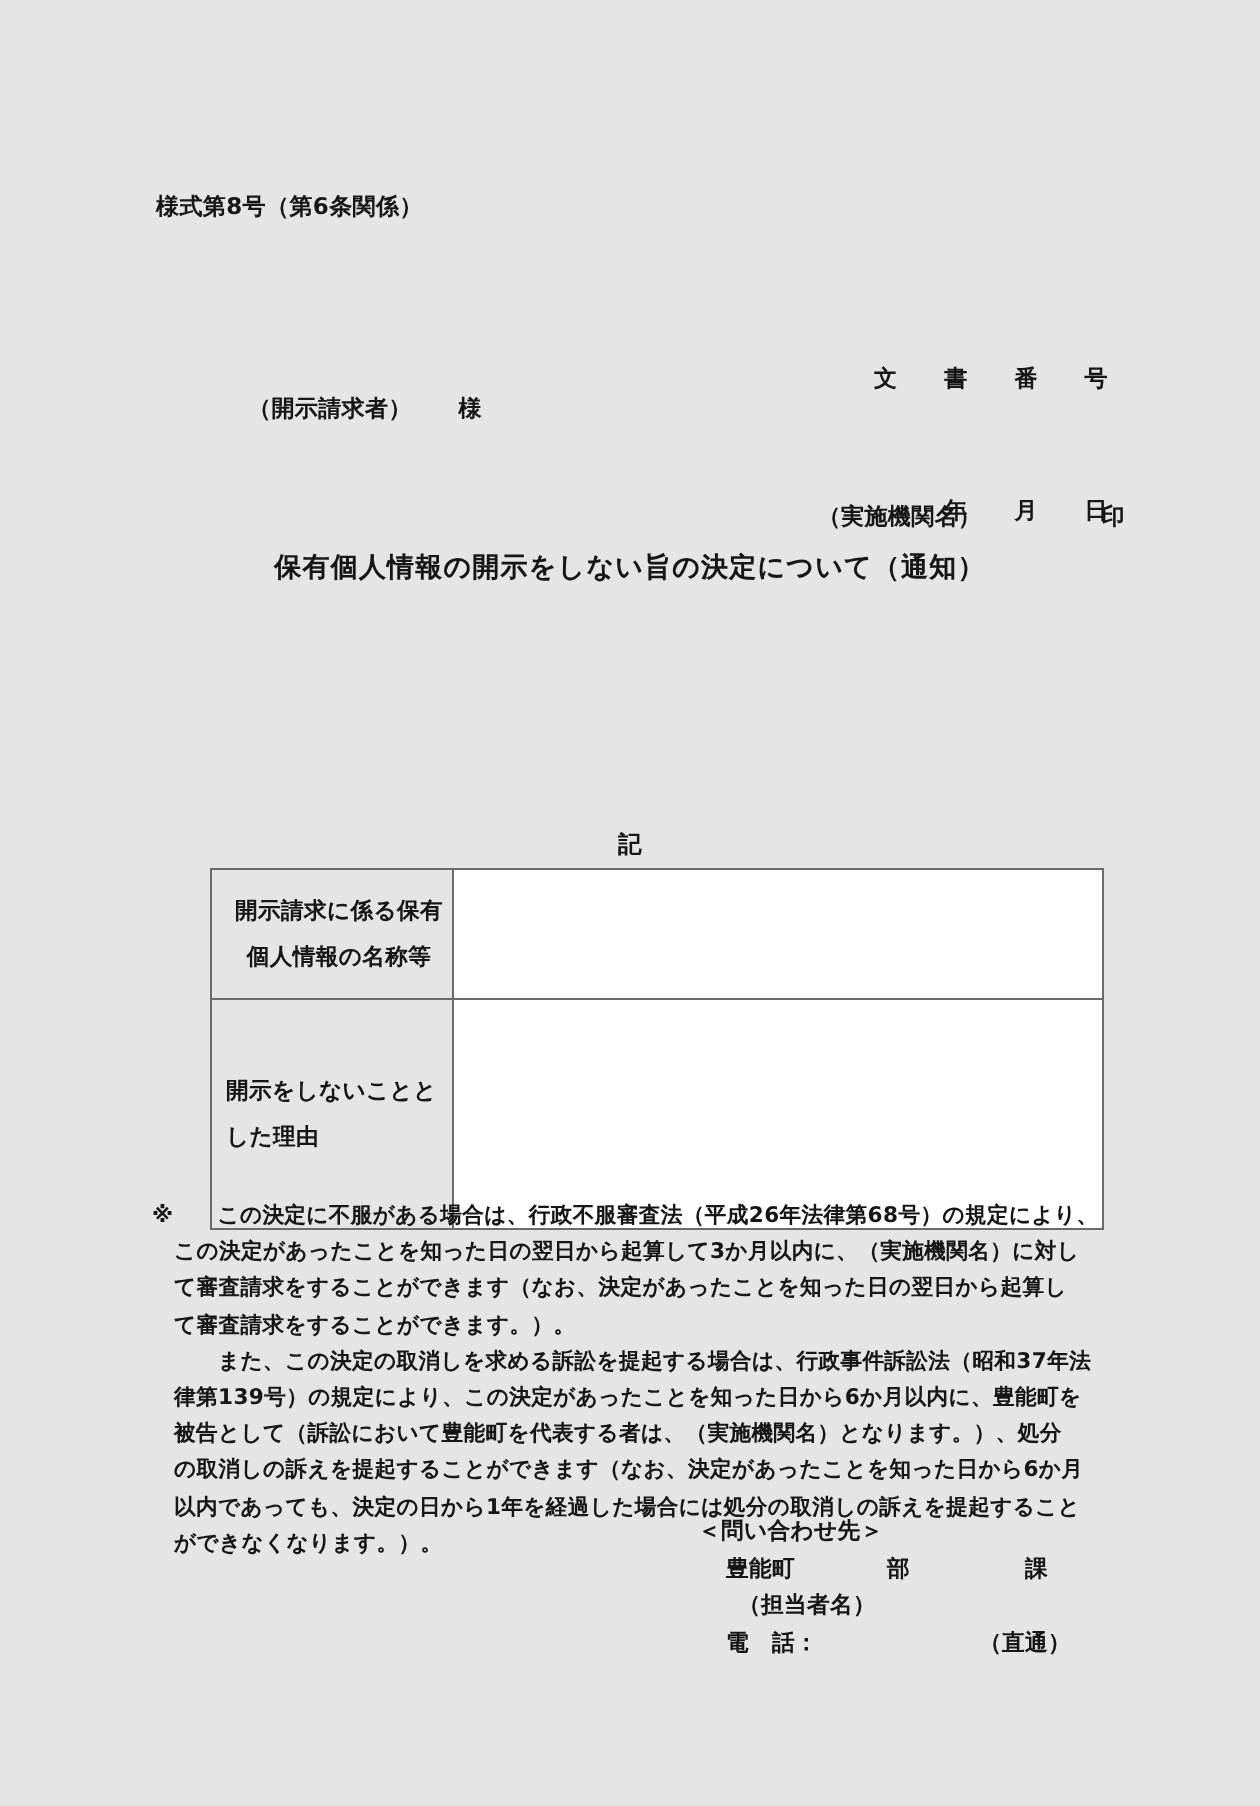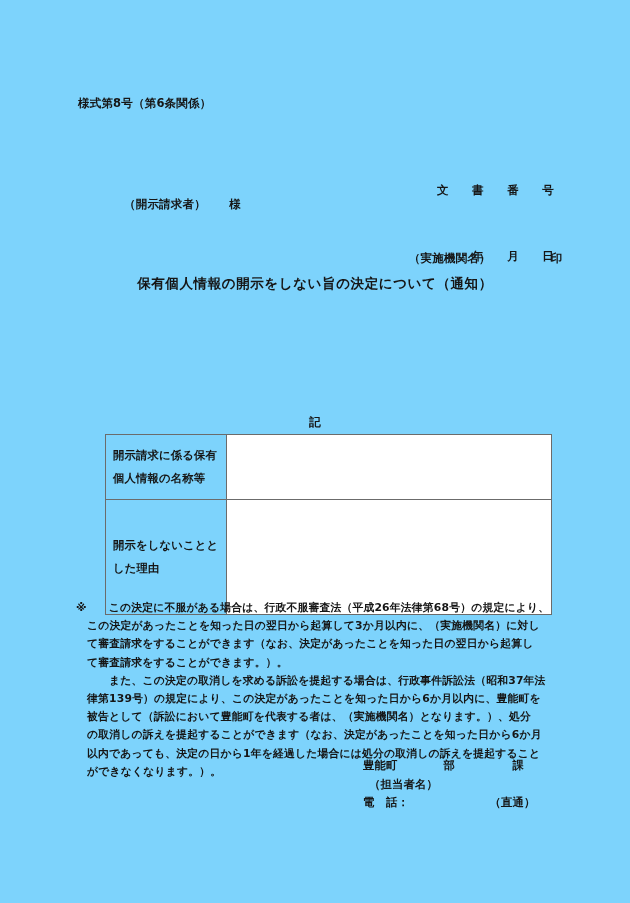--- a/index.html
+++ b/index.html
@@ -11,21 +11,21 @@
     width: 630px;
     height: 903px;
     position: relative;
     font-family: "Liberation Serif", "DejaVu Serif", serif;
     color: #161616;
     -webkit-font-smoothing: antialiased;
   }
   .page {
     position: absolute;
     inset: 0;
-    background: #7dd3fc;
+    background: #e5e5e5;
   }
 
   
   .jp {
     font-family: "DejaVu Sans", "Liberation Sans", sans-serif;
     font-weight: 600;
     letter-spacing: 0.2px;
   }
   .abs { position: absolute; white-space: pre; }
 
@@ -107,21 +107,21 @@
     vertical-align: middle;
   }
   #info-table .label-cell {
     width: 113px;
     padding: 7px 0 7px 7px;
     font-size: 11.3px;
     line-height: 23px;
   }
   #info-table .label-cell div { white-space: pre; }
   #info-table .value-cell { background: #fff; }
-  .row-1 .label-cell, .row-1 .value-cell { height: 50px; }
+  .row-1 .label-cell, .row-1 .value-cell { height: 50px; text-align: center; }
   .row-2 .label-cell, .row-2 .value-cell { height: 100px; }
 
   
   #notes {
     position: absolute;
     left: 76px;
     top: 599px;
     width: 484px;
     font-size: 10.8px;
     line-height: 18.2px;
@@ -189,18 +189,19 @@
     <div>　て審査請求をすることができます。）。</div>
     <div>　　　また、この決定の取消しを求める訴訟を提起する場合は、行政事件訴訟法（昭和37年法</div>
     <div>　律第139号）の規定により、この決定があったことを知った日から6か月以内に、豊能町を</div>
     <div>　被告として（訴訟において豊能町を代表する者は、（実施機関名）となります。）、処分</div>
     <div>　の取消しの訴えを提起することができます（なお、決定があったことを知った日から6か月</div>
     <div>　以内であっても、決定の日から1年を経過した場合には処分の取消しの訴えを提起すること</div>
     <div>　ができなくなります。）。</div>
   </div>
 
   <div class="jp" id="contact">
+    <div>＜問い合わせ先＞</div>
     <div class="indent-1">豊能町　　　　部　　　　　課</div>
     <div class="indent-2">（担当者名）</div>
     <div class="indent-1">電　話：　　　　　　　（直通）</div>
   </div>
 
 </div>
 
 </body></html>

